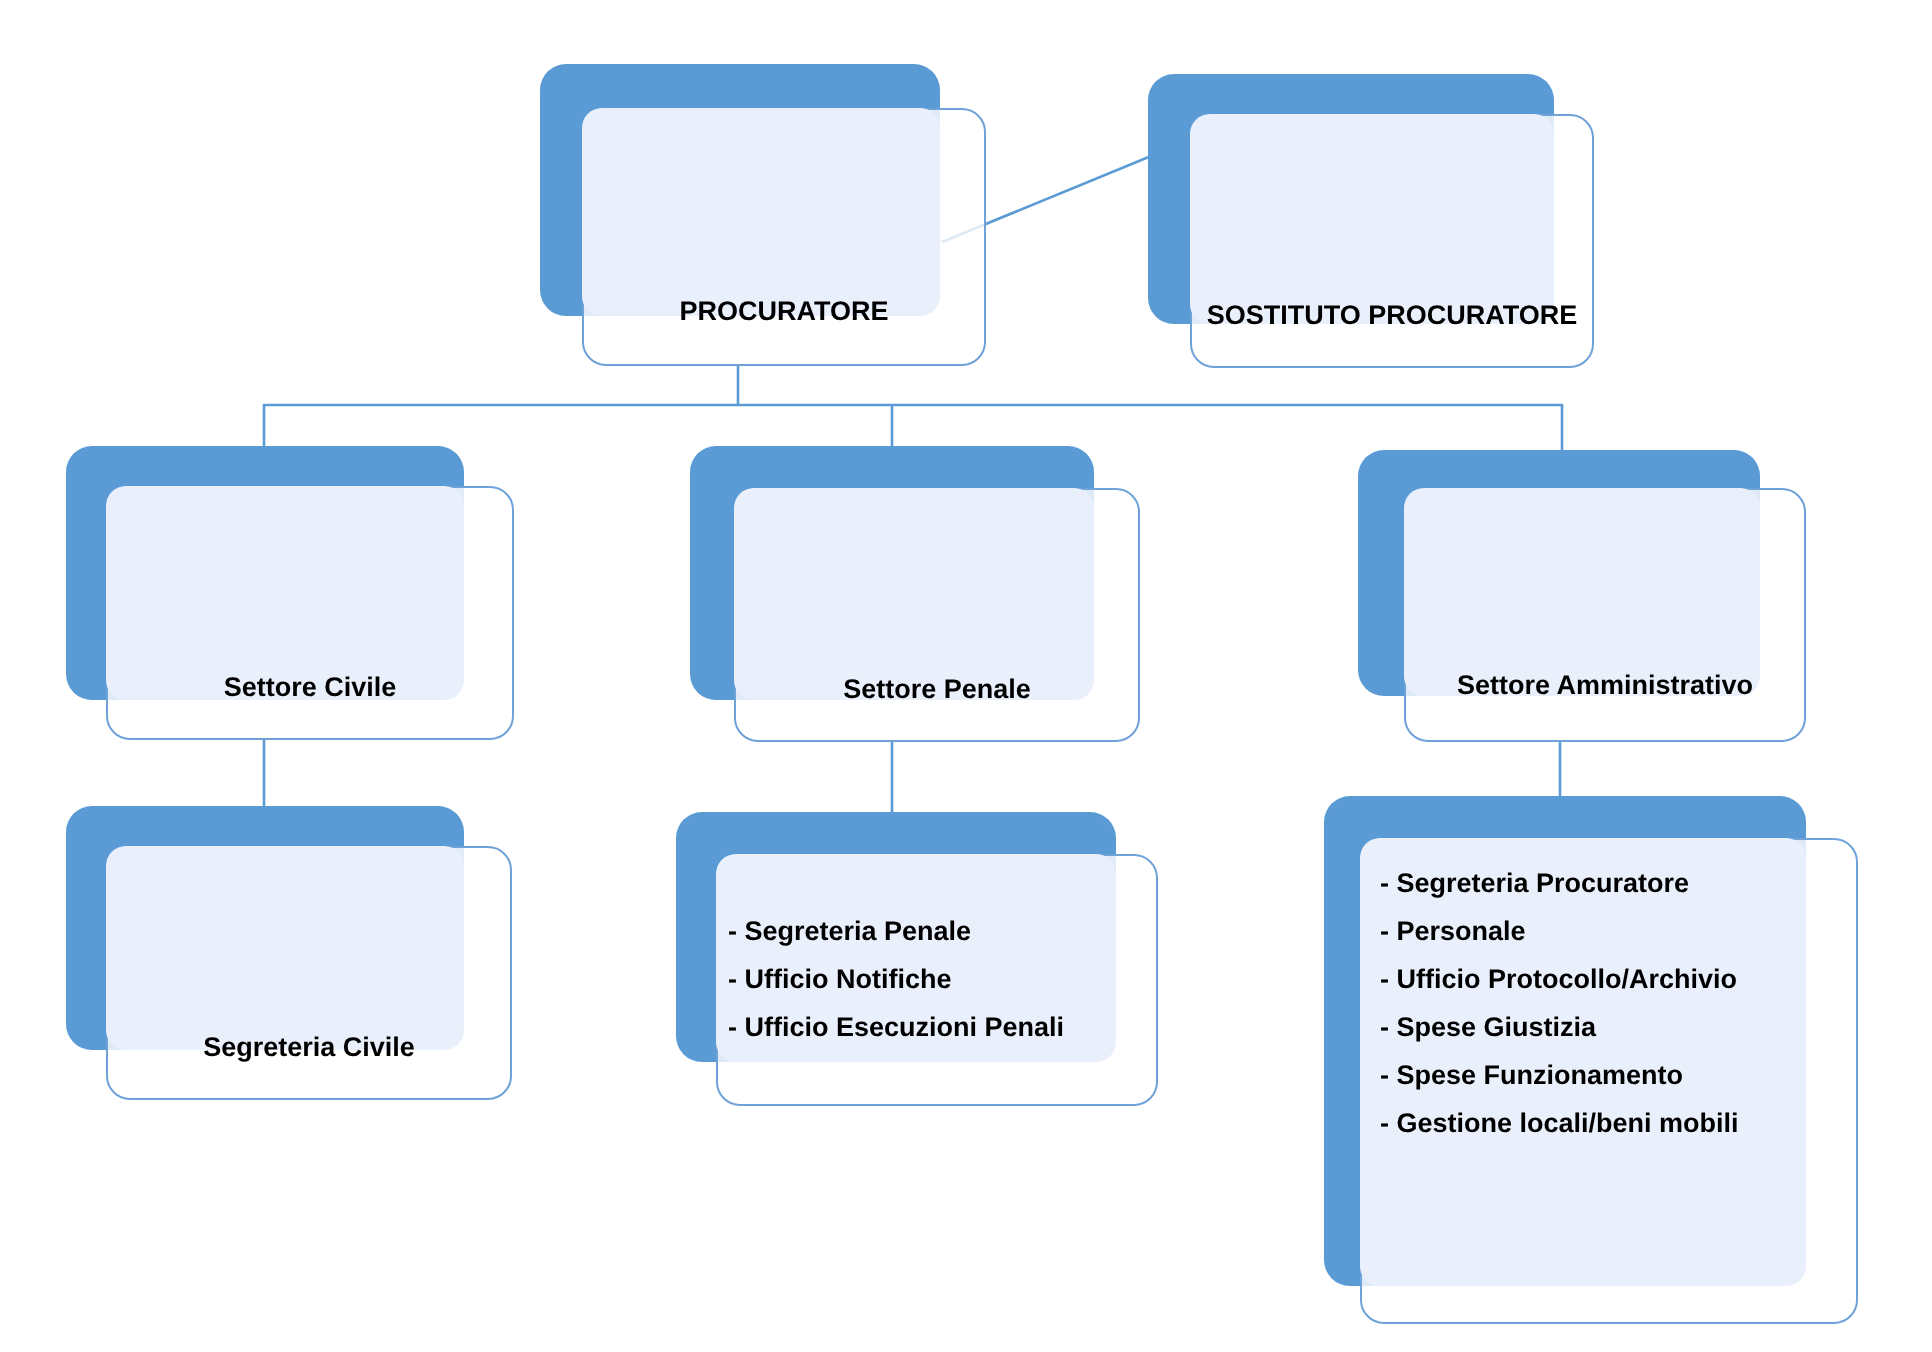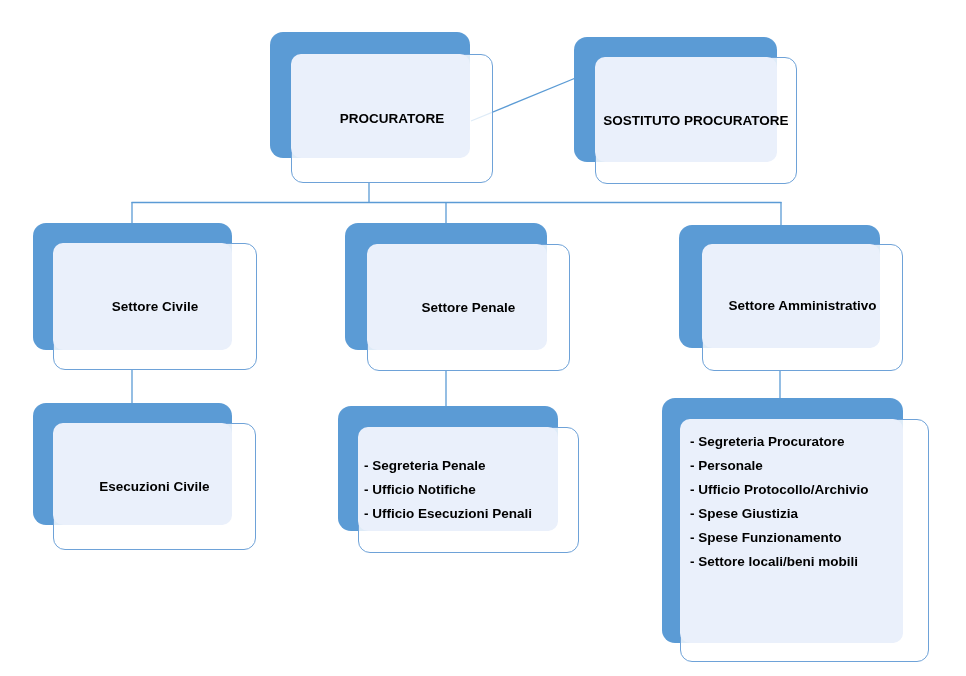--- a/index.html
+++ b/index.html
@@ -33,21 +33,21 @@
   .label{
     position:absolute;
     box-sizing:border-box;
     color:var(--ink,#000000);
     font-weight:bold;
     font-size:13.5px;
     z-index:2;
   }
   .title{
     display:flex;align-items:center;justify-content:center;
-    text-align:center;white-space:nowrap;
+    text-align:center;white-space:nowrap;margin-top:37px;
   }
   .list{line-height:24px;white-space:nowrap;}
 </style>
 </head>
 <body style="--accent: #5b9bd5; --edge: #6ea2d8; --tint: #eaf0fb; --line: #5b9bd5; --ink: #000000; --page-bg: #ffffff;">
 
 <div class="stage">
 
   <svg class="connectors" width="966" height="676" viewBox="0 0 966 676">
     <line x1="471" y1="121" x2="578" y2="77"></line>
@@ -93,21 +93,21 @@
     <div class="back" style="left:679px;top:225px;width:201px;height:123px"></div>
     <div class="front" style="left:702px;top:244px;width:201px;height:127px"></div>
     <div class="mid" style="left:702px;top:244px;width:178px;height:104px"></div>
     <div class="label title" style="left:702px;top:244px;width:201px;height:122px">Settore Amministrativo</div>
   </div>
 
   <div class="node">
     <div class="back" style="left:33px;top:403px;width:199px;height:122px"></div>
     <div class="front" style="left:53px;top:423px;width:203px;height:127px"></div>
     <div class="mid" style="left:53px;top:423px;width:179px;height:102px"></div>
-    <div class="label title" style="left:53px;top:423px;width:203px;height:127px">Esecuzioni Civile</div>
+    <div class="label title" style="left:53px;top:423px;width:203px;height:127px">Segreteria Civile</div>
   </div>
 
   <div class="node">
     <div class="back" style="left:338px;top:406px;width:220px;height:125px"></div>
     <div class="front" style="left:358px;top:427px;width:221px;height:126px"></div>
     <div class="mid" style="left:358px;top:427px;width:200px;height:104px"></div>
     <div class="label list" style="left:358px;top:427px;width:221px;height:142px;padding:27px 0 0 6px">
       <div>- Segreteria Penale</div>
       <div>- Ufficio Notifiche</div>
       <div>- Ufficio Esecuzioni Penali</div>
@@ -117,17 +117,17 @@
   <div class="node">
     <div class="back" style="left:662px;top:398px;width:241px;height:245px"></div>
     <div class="front" style="left:680px;top:419px;width:249px;height:243px"></div>
     <div class="mid" style="left:680px;top:419px;width:223px;height:224px"></div>
     <div class="label list" style="left:680px;top:419px;width:249px;height:243px;padding:11px 0 0 10px">
       <div>- Segreteria Procuratore</div>
       <div>- Personale</div>
       <div>- Ufficio Protocollo/Archivio</div>
       <div>- Spese Giustizia</div>
       <div>- Spese Funzionamento</div>
-      <div>- Settore locali/beni mobili</div>
+      <div>- Gestione locali/beni mobili</div>
     </div>
   </div>
 
 </div>
 
 </body></html>

